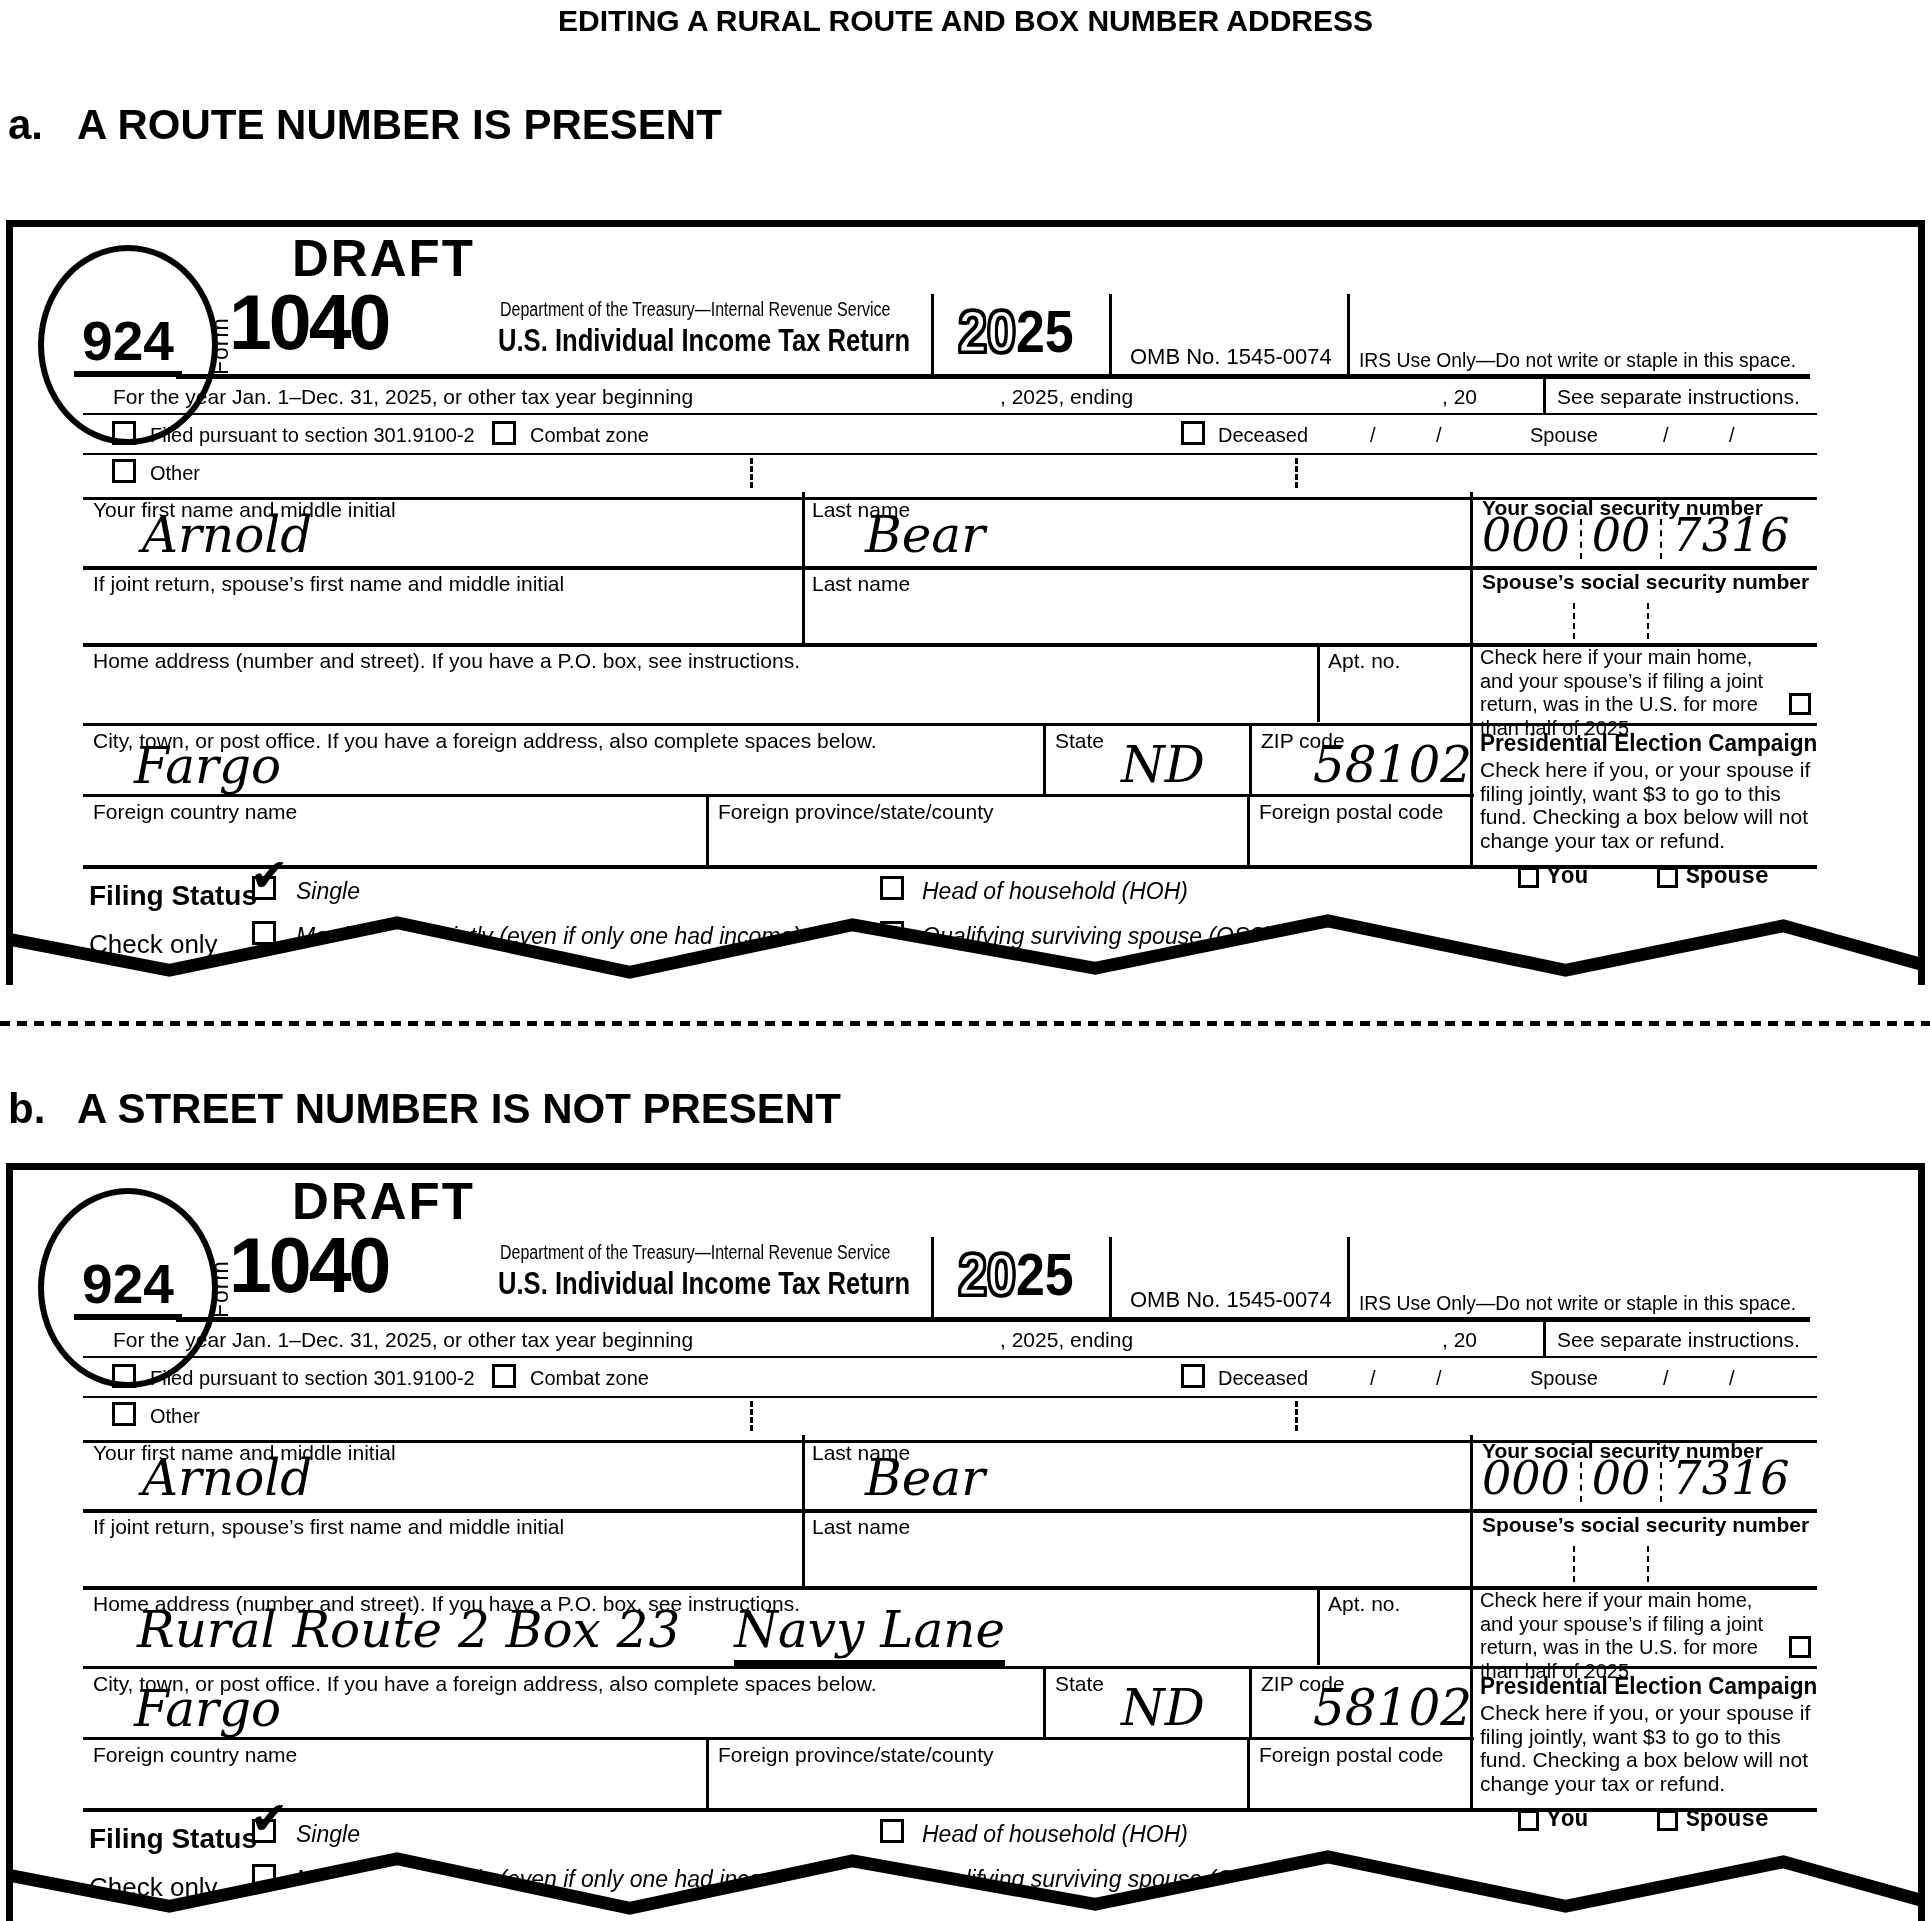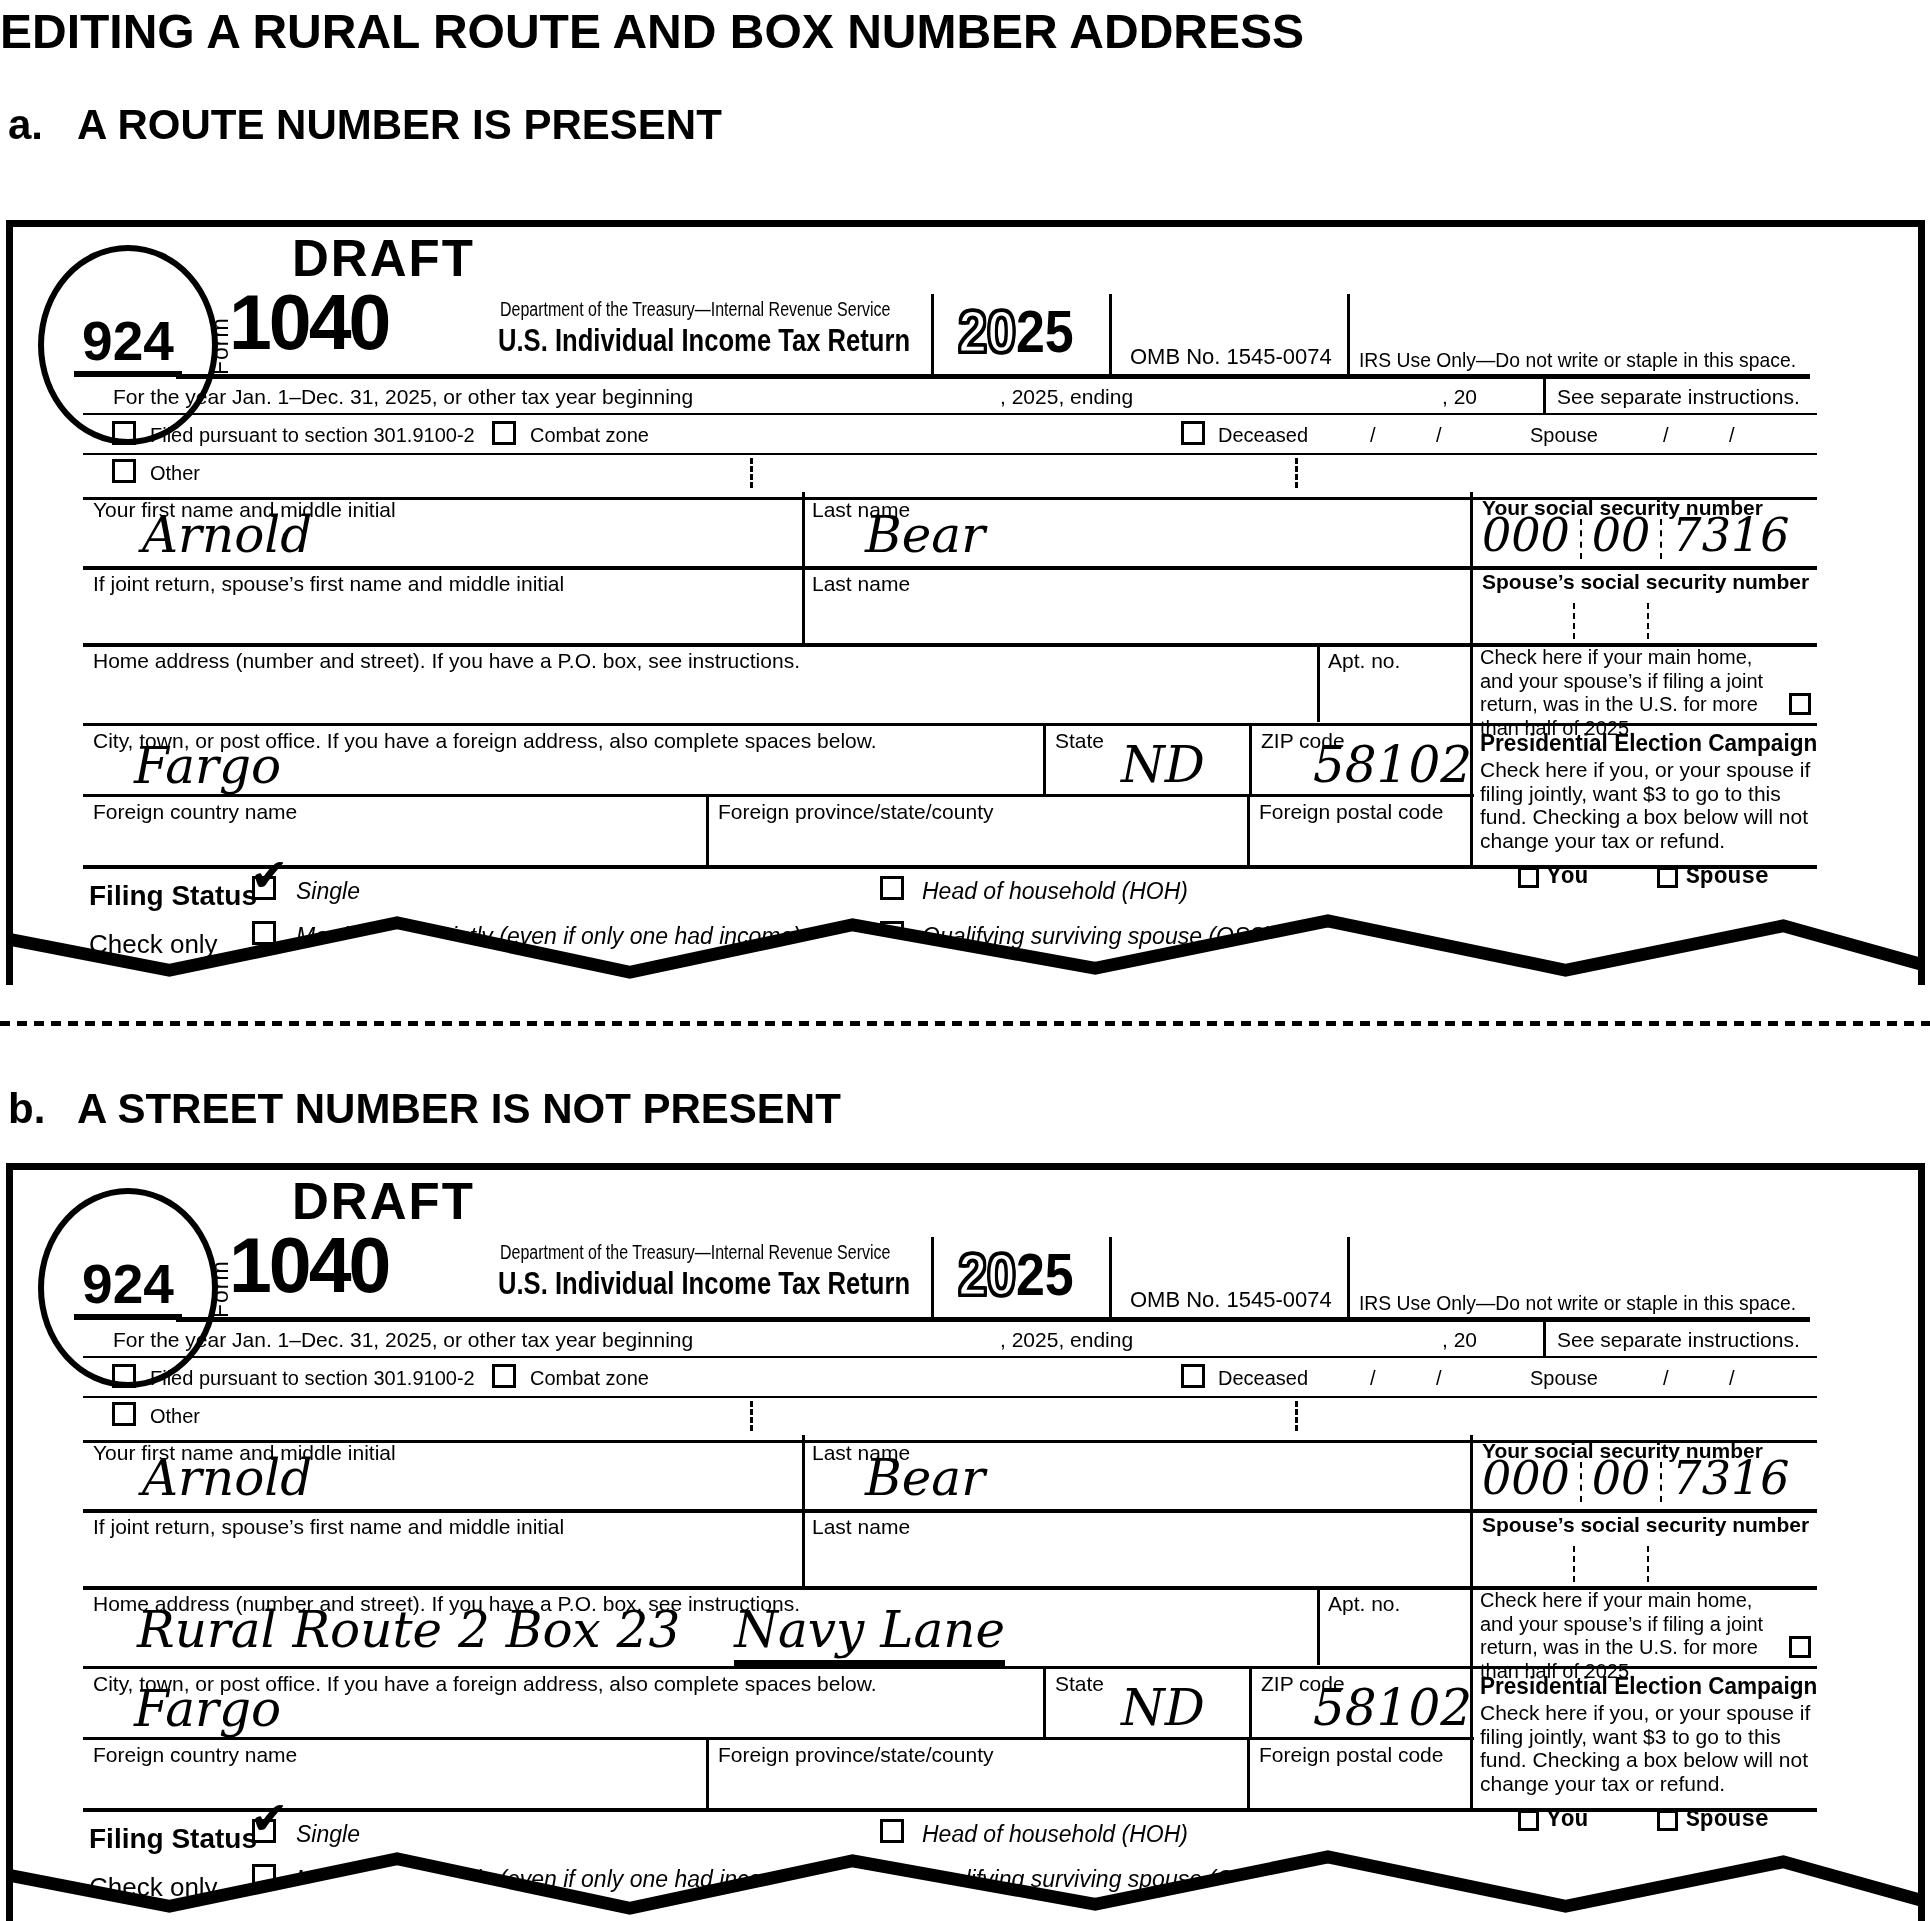--- a/index.html
+++ b/index.html
@@ -5,22 +5,22 @@
   html,body{margin:0;padding:0;}
   body{
     position:relative;width:1931px;height:1922px;overflow:hidden;
     background:#fff;color:#000;
     font-family:"Liberation Sans", sans-serif;
   }
   span,div{box-sizing:border-box;}
   .abs{position:absolute;}
 
   
-  .page-title{position:absolute;top:4px;left:0;width:100%;
-    font-size:48px;font-weight:bold;letter-spacing:0;}
+  .page-title{position:absolute;top:4px;left:0;width:100%;text-align:center;
+    font-size:30px;font-weight:bold;letter-spacing:0;}
   .sec-head{position:absolute;font-size:42px;font-weight:bold;white-space:nowrap;}
   .sec-label{position:absolute;font-size:42px;font-weight:bold;}
   .dash-sep{position:absolute;left:0;top:1021px;width:100%;height:5px;
     background:repeating-linear-gradient(90deg,#000 0 10px,#fff 10px 17px);}
 
   
   .form-box{position:absolute;left:6px;width:1919px;background:#fff;
     border:7px solid #000;border-bottom:none;overflow:hidden;}
   .vline{position:absolute;width:3px;background:#000;}
   .header-rule{position:absolute;left:163px;right:108px;top:147px;height:5px;background:#000;}

